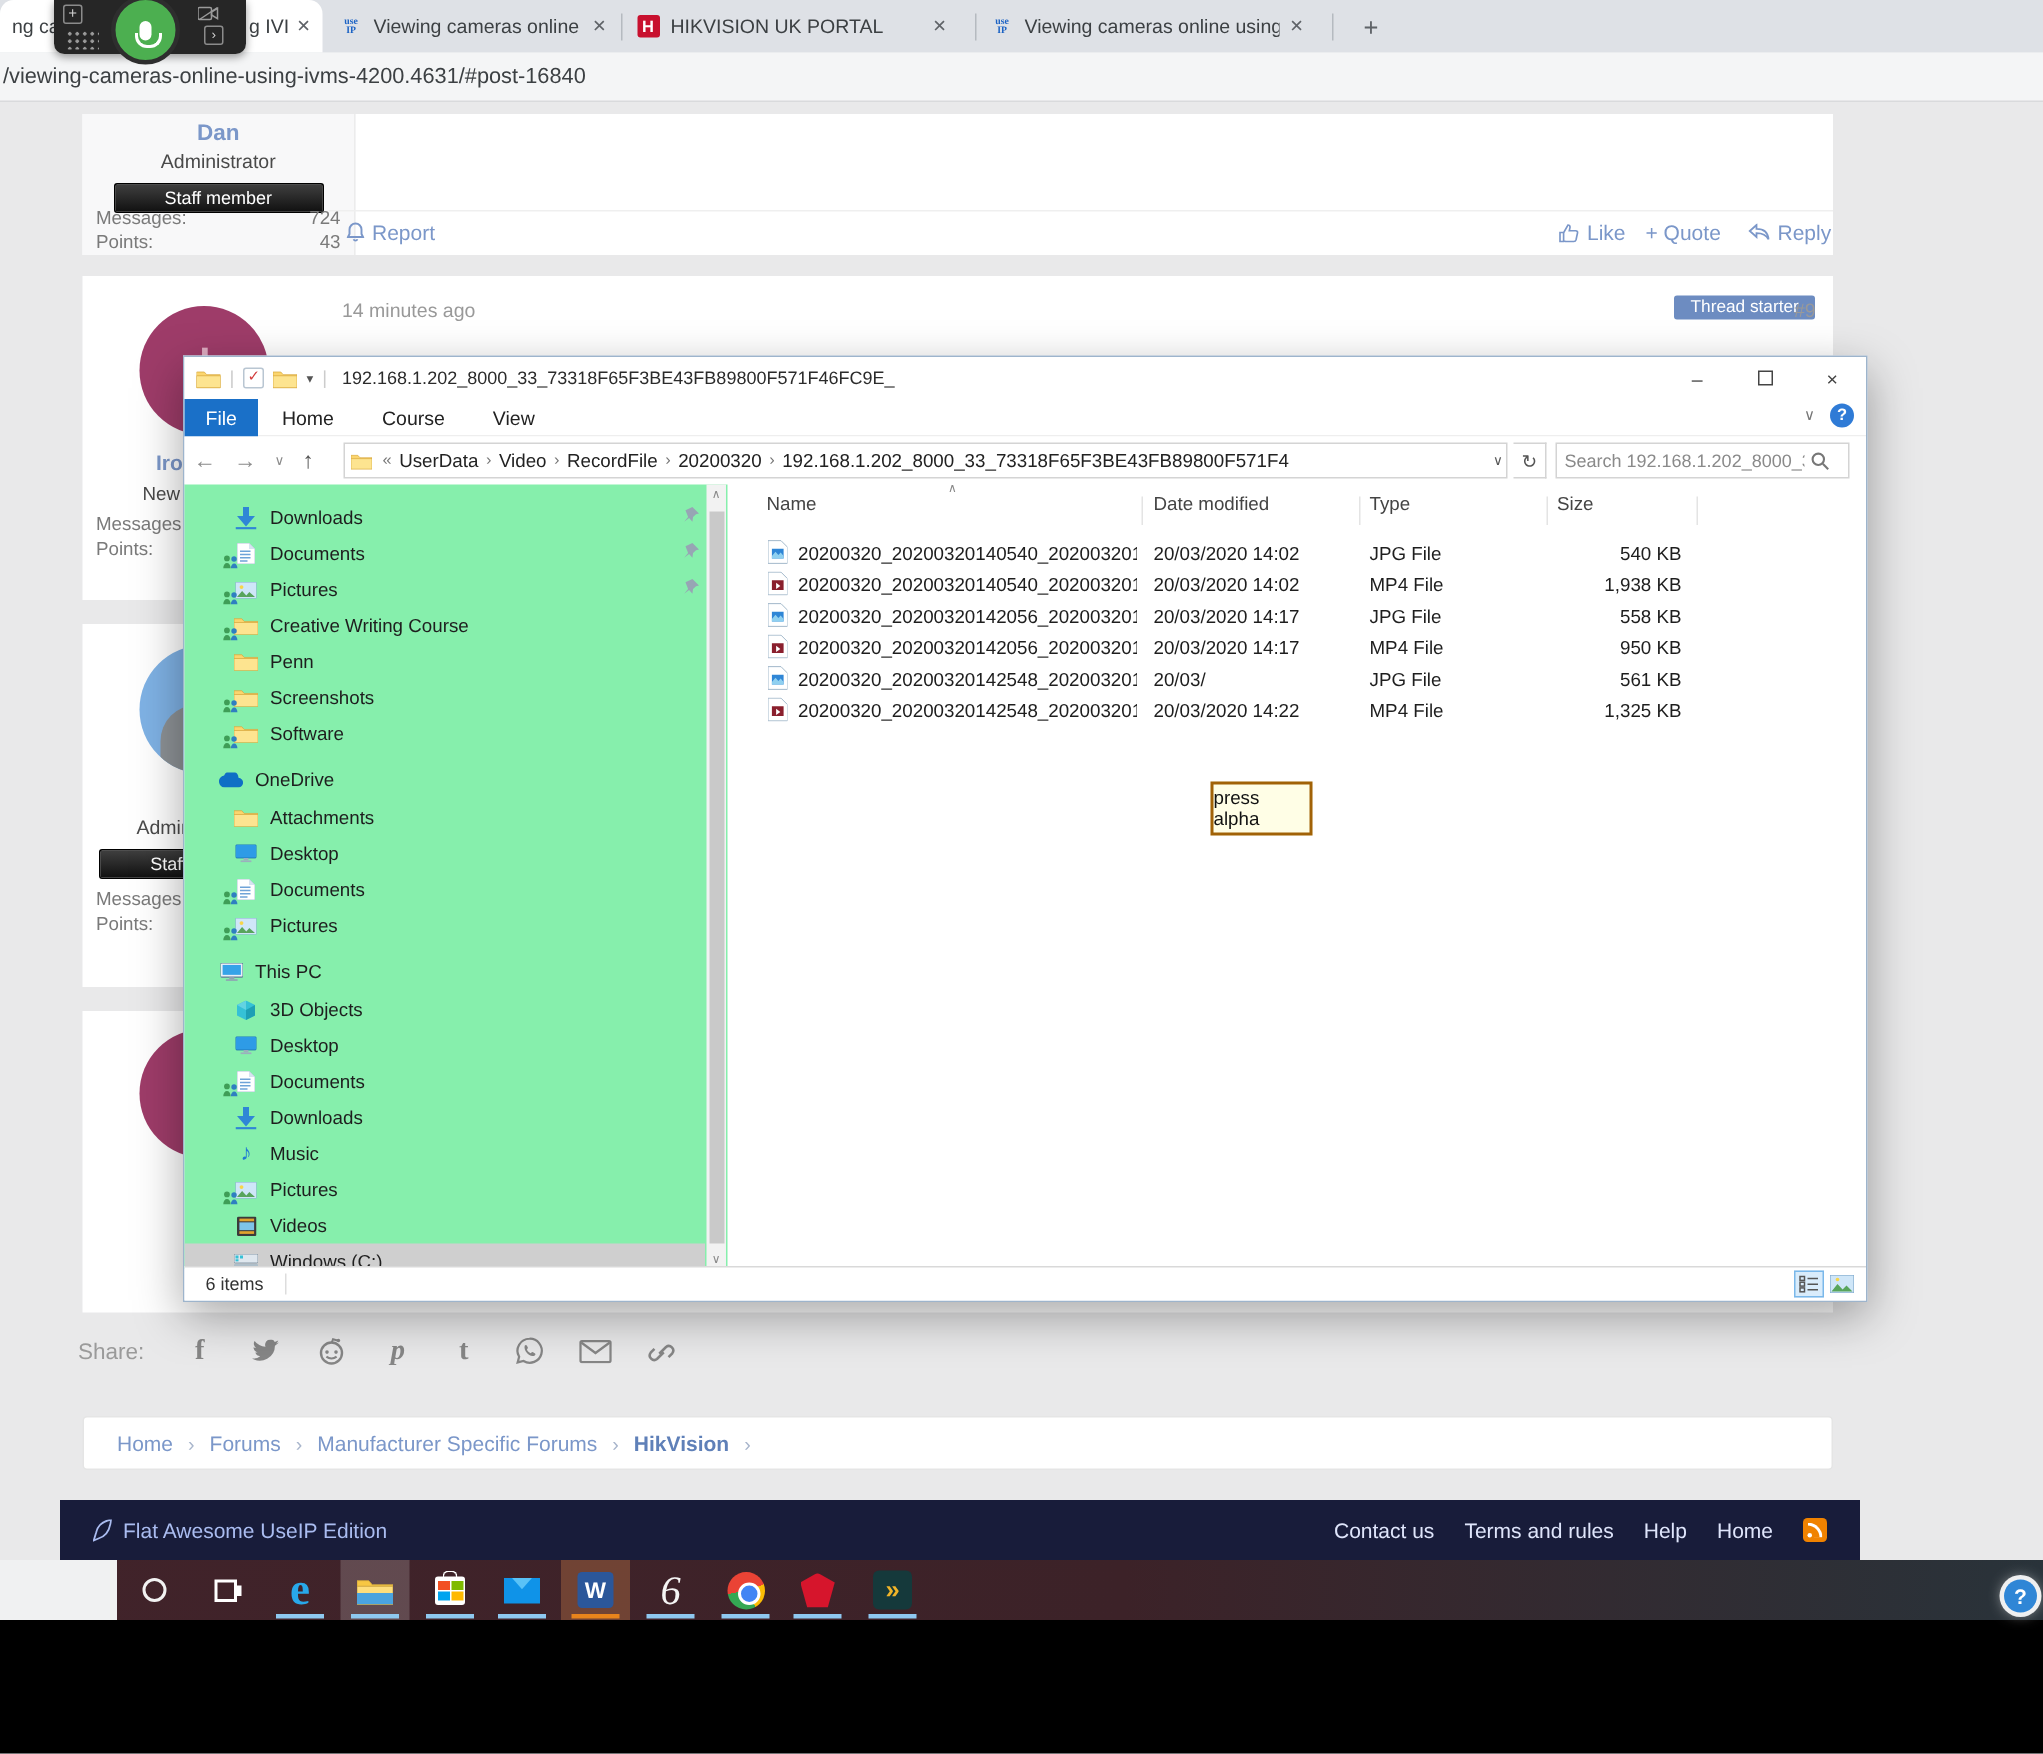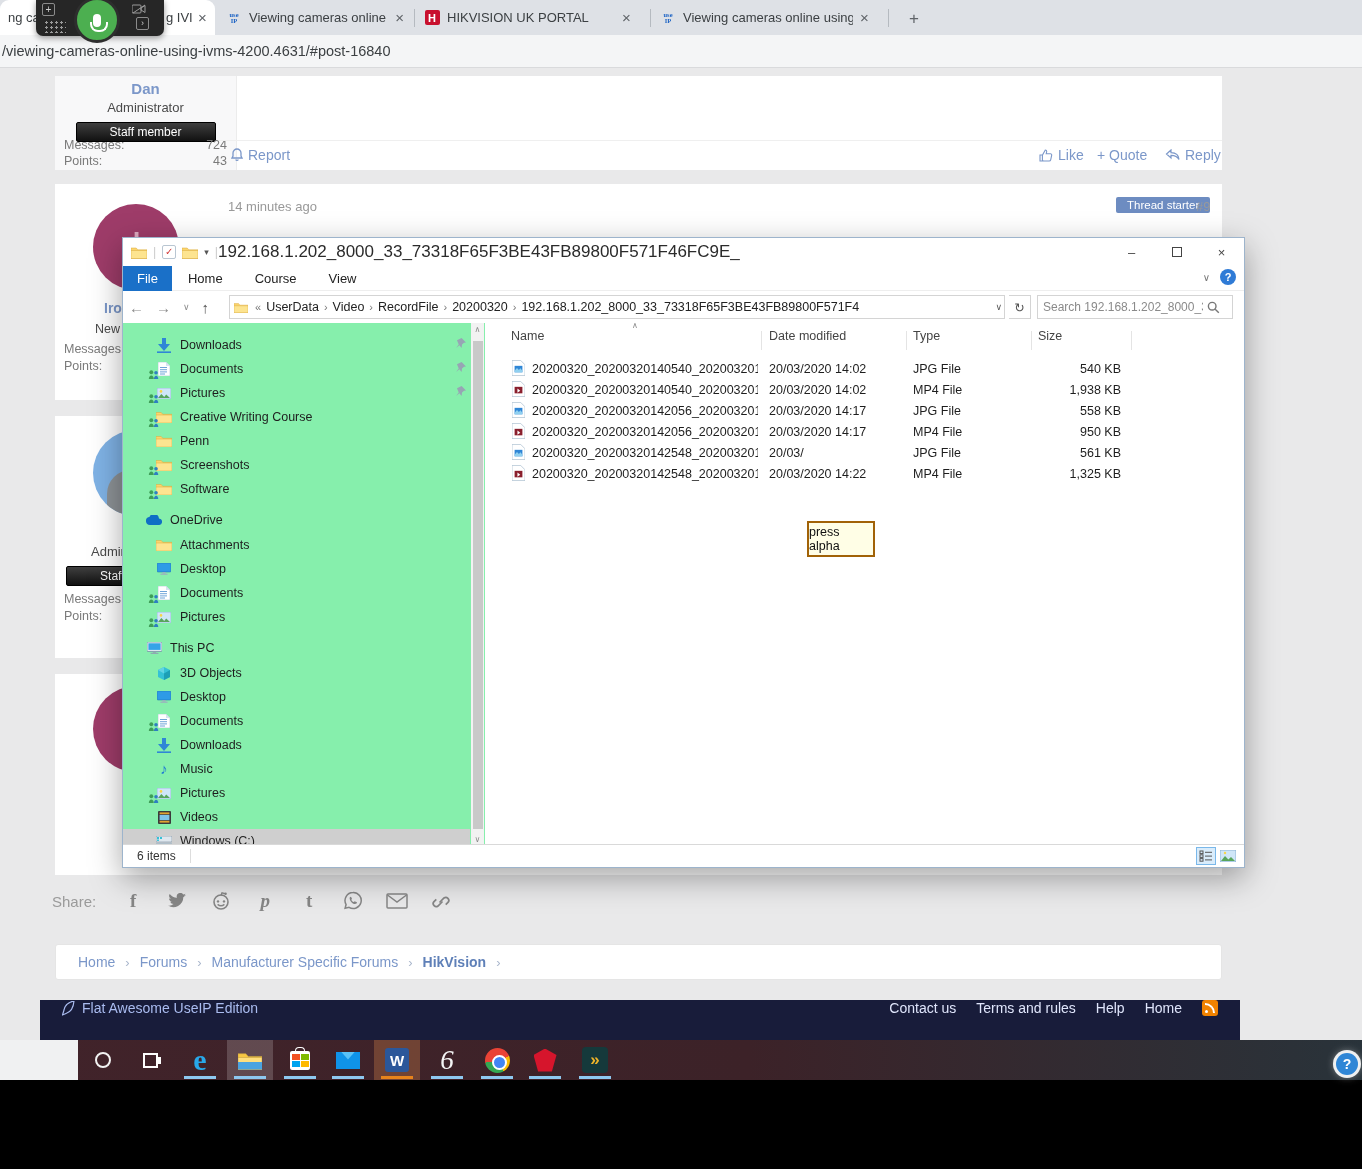--- a/index.html
+++ b/index.html
@@ -41,31 +41,31 @@
   .timestamp{position:absolute;left:173px;top:15px;font-size:13px;color:#999}
   .tsbadge{position:absolute;background:#6d8cc1;color:#fff;font-size:11.5px;padding:2px 11px;border-radius:2px}
   .postnum{position:absolute;color:#999;font-size:13px}
   .avatar{position:absolute;border-radius:50%}
   .share-row{position:absolute;left:52px;top:890px;display:flex;align-items:center;gap:22px;color:#9a9a9a}
   .share-label{font-size:15px;color:#9a9a9a;margin-right:4px}
   .sicon{width:22px;height:22px;display:flex;align-items:center;justify-content:center;color:#868686;font-weight:bold;font-size:19px;font-family:"Liberation Serif",serif}
   .crumbcard{position:absolute;left:55px;top:944px;width:1167px;height:36px;background:#fff;border:1px solid #e5e5e5;border-radius:3px;display:flex;align-items:center;padding-left:22px;font-size:14px;color:#7b97c9;gap:10px}
   .crumbsep{color:#a9b6cc;font-size:13px}
   .crumb-current{font-weight:bold;color:#5f80b8}
-  .footerbar{position:absolute;left:40px;top:1000px;width:1200px;height:40px;background:#181c3a;display:flex;align-items:flex-start;justify-content:space-between;padding:0 22px;font-size:14px}
+  .footerbar{position:absolute;left:40px;top:1000px;width:1200px;height:40px;background:#181c3a;display:flex;align-items:center;justify-content:space-between;padding:0 22px;font-size:14px}
   .footer-brand{color:#aabcf0;display:flex;align-items:center;gap:7px}
   .footer-links{display:flex;align-items:center;gap:20px;color:#dfe5fb}
   .rss{width:16px;height:16px;background:#f08200;border-radius:3px;position:relative}
   .rss:after{content:"";position:absolute;left:3px;bottom:3px;width:3px;height:3px;background:#fff;border-radius:50%}
   .rss:before{content:"";position:absolute;left:3px;bottom:3px;width:8px;height:8px;border:2px solid #fff;border-left:none;border-bottom:none;border-radius:0 10px 0 0}
   
   #explorer{position:absolute;left:122px;top:237px;width:1123px;height:631px;background:#fff;border:1px solid #9db4cc;box-shadow:0 10px 30px rgba(0,0,0,.35);z-index:40;font-size:12.5px;color:#1e1e1e}
   .titlebar{position:absolute;left:0;top:0;width:100%;height:28px;background:#fff;display:flex;align-items:center}
   .qat{display:flex;align-items:center;gap:6px;padding-left:8px;color:#555}
-  .title-text{font-size:17px;color:#2b2b2b;white-space:nowrap}
+  .title-text{font-size:12px;color:#2b2b2b;margin-left:10px;white-space:nowrap}
   .winbtn{position:absolute;top:0;width:45px;height:28px;display:flex;align-items:center;justify-content:center;color:#444;font-size:13px}
   .menubar{position:absolute;left:0;top:28px;width:100%;height:25px;background:#fff;border-bottom:1px solid #eee;display:flex;align-items:center;font-size:13px;color:#222}
   .menu-file{background:#1a70c8;color:#fff;height:25px;display:flex;align-items:center;padding:0 14px;margin-left:0}
   .menu-item{padding:0 16px}
   .ribbon-right{position:absolute;right:8px;top:31px;display:flex;align-items:center;gap:10px}
   .helpdot{width:16px;height:16px;border-radius:50%;background:#2f7bd6;color:#fff;font-size:11px;font-weight:bold;display:flex;align-items:center;justify-content:center}
   .addrrow{position:absolute;left:0;top:53px;width:100%;height:32px;background:#fff;display:flex;align-items:center}
   .navarrow{color:#8b8b8b;font-size:15px;padding:0 6px}
   .addrbox{position:absolute;left:106px;top:4px;width:776px;height:24px;border:1px solid #d4d4d4;background:#fff;display:flex;align-items:center;padding:0 4px;overflow:hidden;white-space:nowrap}
   .addr-crumb{color:#222;padding:0 2px}

